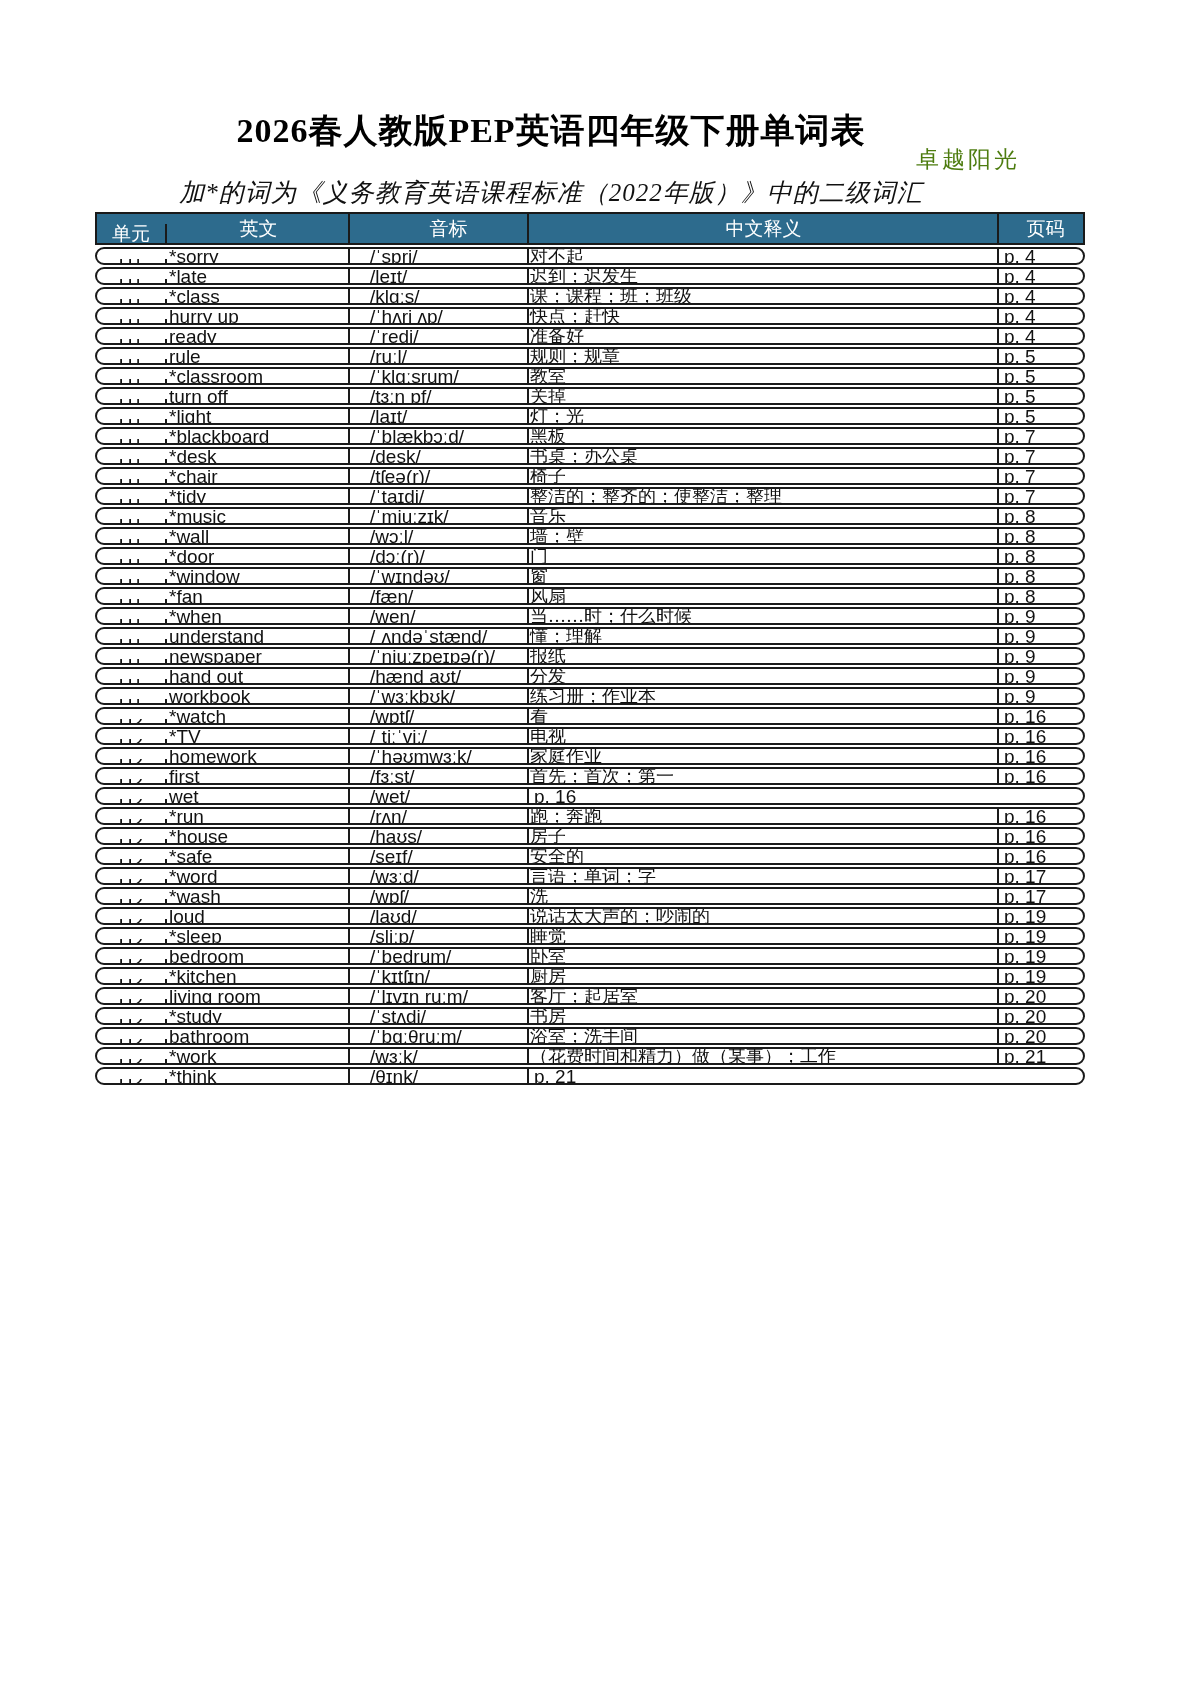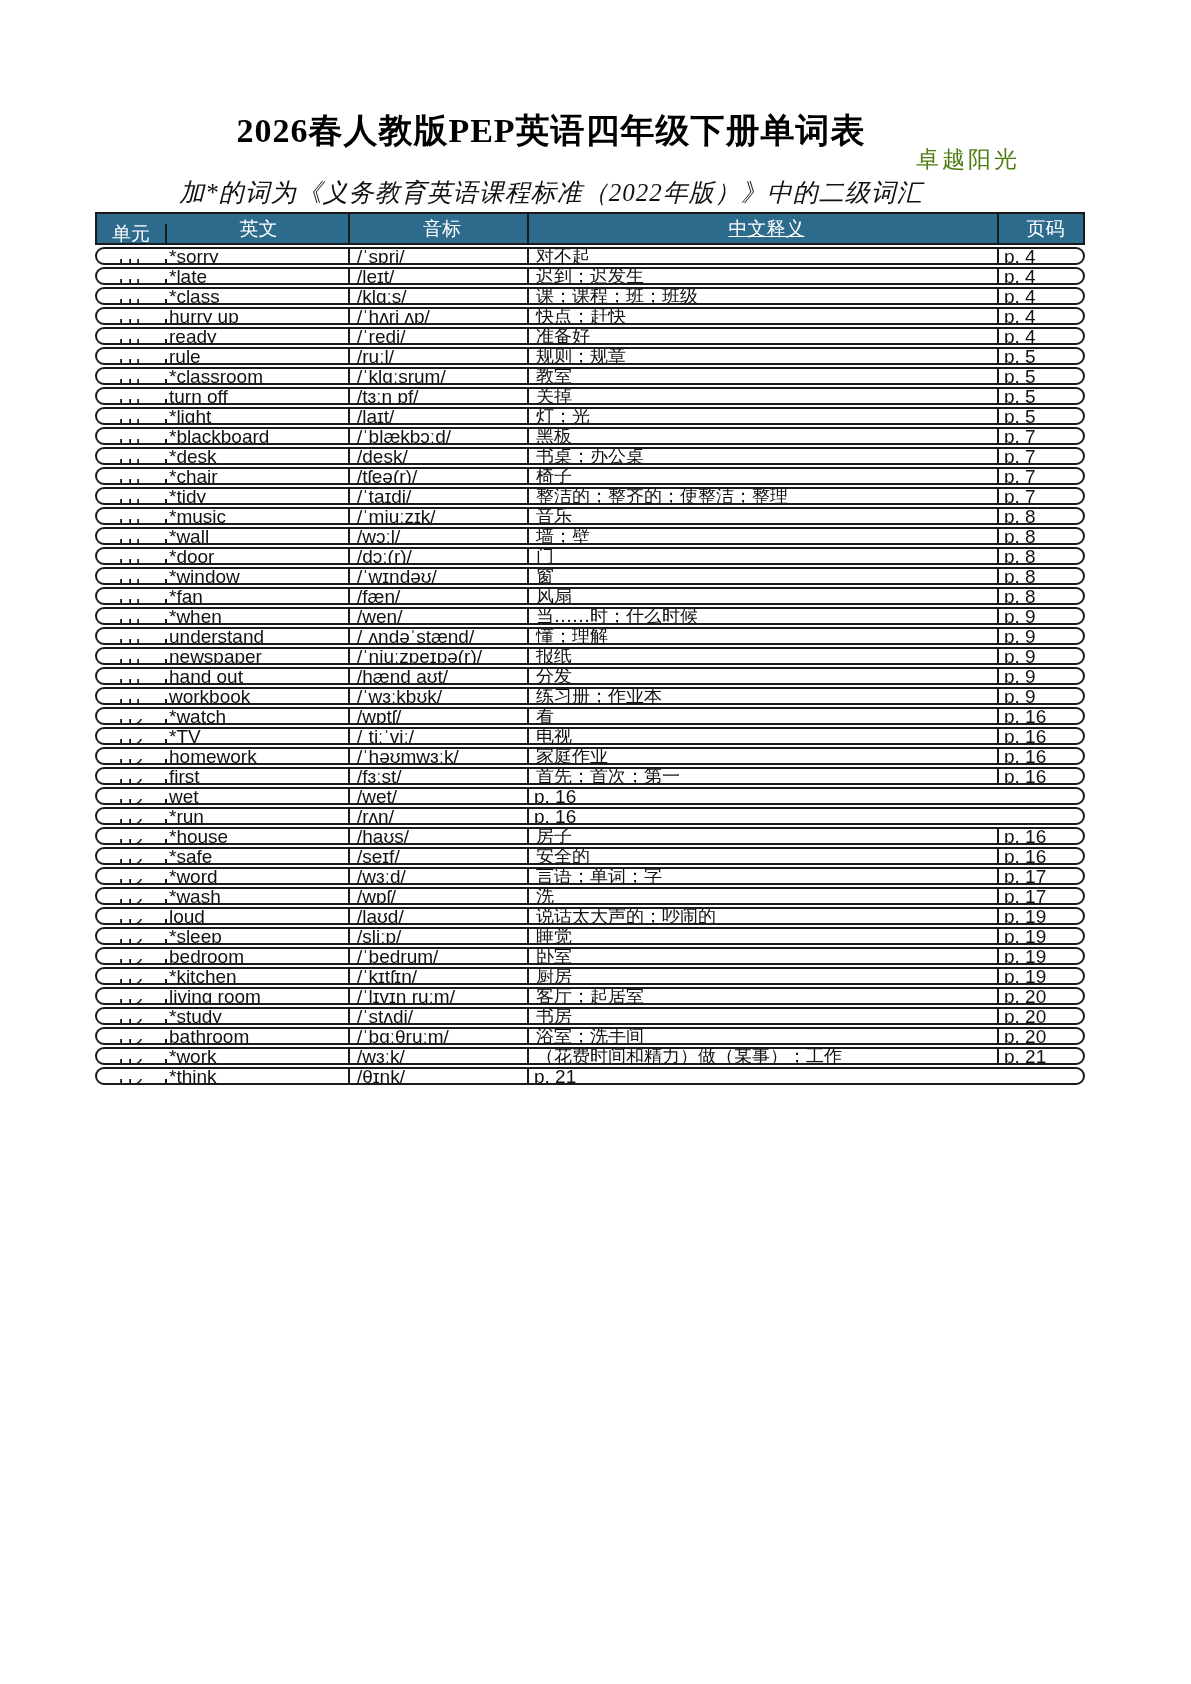--- a/index.html
+++ b/index.html
@@ -50,26 +50,25 @@
   .tcell:last-child{border-right:none;}
   .thead .tcell{
     border-right-color:#1a1a1a;
     justify-content:center;
     color:#ffffff;
     font-family:"Liberation Serif",serif;
     font-size:19px;
   }
   .cell-unit{justify-content:center;margin-top:10px;}
   .cell-word{padding-left:2px;}
-  .cell-ipa{padding-left:7px;}
+  .cell-ipa{padding-left:20px;}
   .cell-meaning{
-    padding-left:7px;
+    padding-left:1px;
     font-family:"Liberation Serif",serif;
     font-size:18px;
-    text-decoration:underline;
   }
   .cell-page{padding-left:5px;}
 </style>
 </head>
 <body>
 
 <div class="page">
 
   <div class="title-wrap">
     <div class="doc-title">2026春人教版PEP英语四年级下册单词表</div>
@@ -307,20 +306,21 @@
     <div class="tcell cell-unit">U2</div>
     <div class="tcell cell-word">wet</div>
     <div class="tcell cell-ipa">/wet/</div>
     <div class="tcell cell-page">p. 16</div>
   </div>
 
   <div class="trow tbody-row">
     <div class="tcell cell-unit">U2</div>
     <div class="tcell cell-word">*run</div>
     <div class="tcell cell-ipa">/rʌn/</div>
+    <div class="tcell cell-meaning">跑；奔跑</div>
     <div class="tcell cell-page">p. 16</div>
   </div>
 
   <div class="trow tbody-row">
     <div class="tcell cell-unit">U2</div>
     <div class="tcell cell-word">*house</div>
     <div class="tcell cell-ipa">/haʊs/</div>
     <div class="tcell cell-meaning">房子</div>
     <div class="tcell cell-page">p. 16</div>
   </div>

